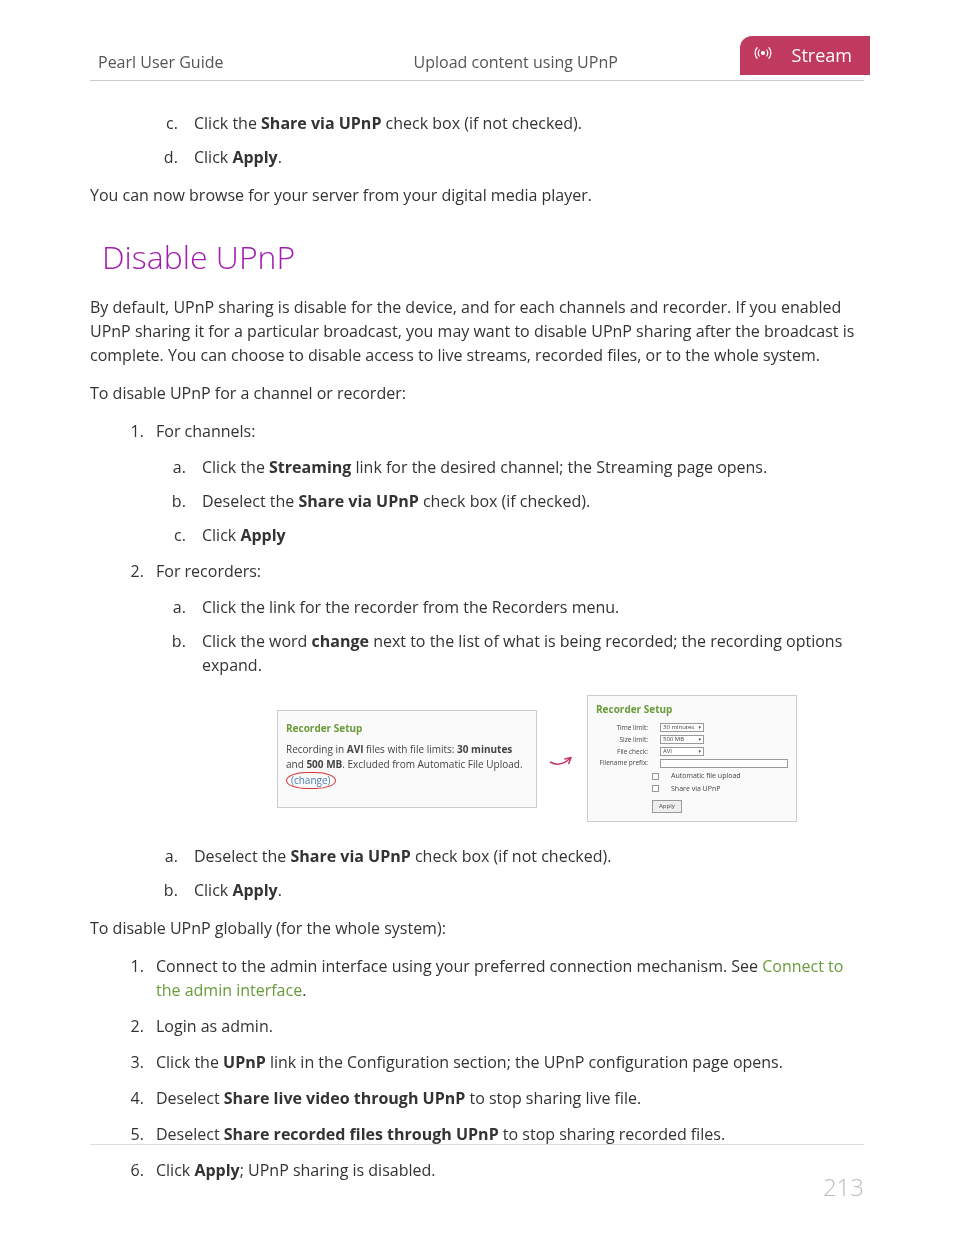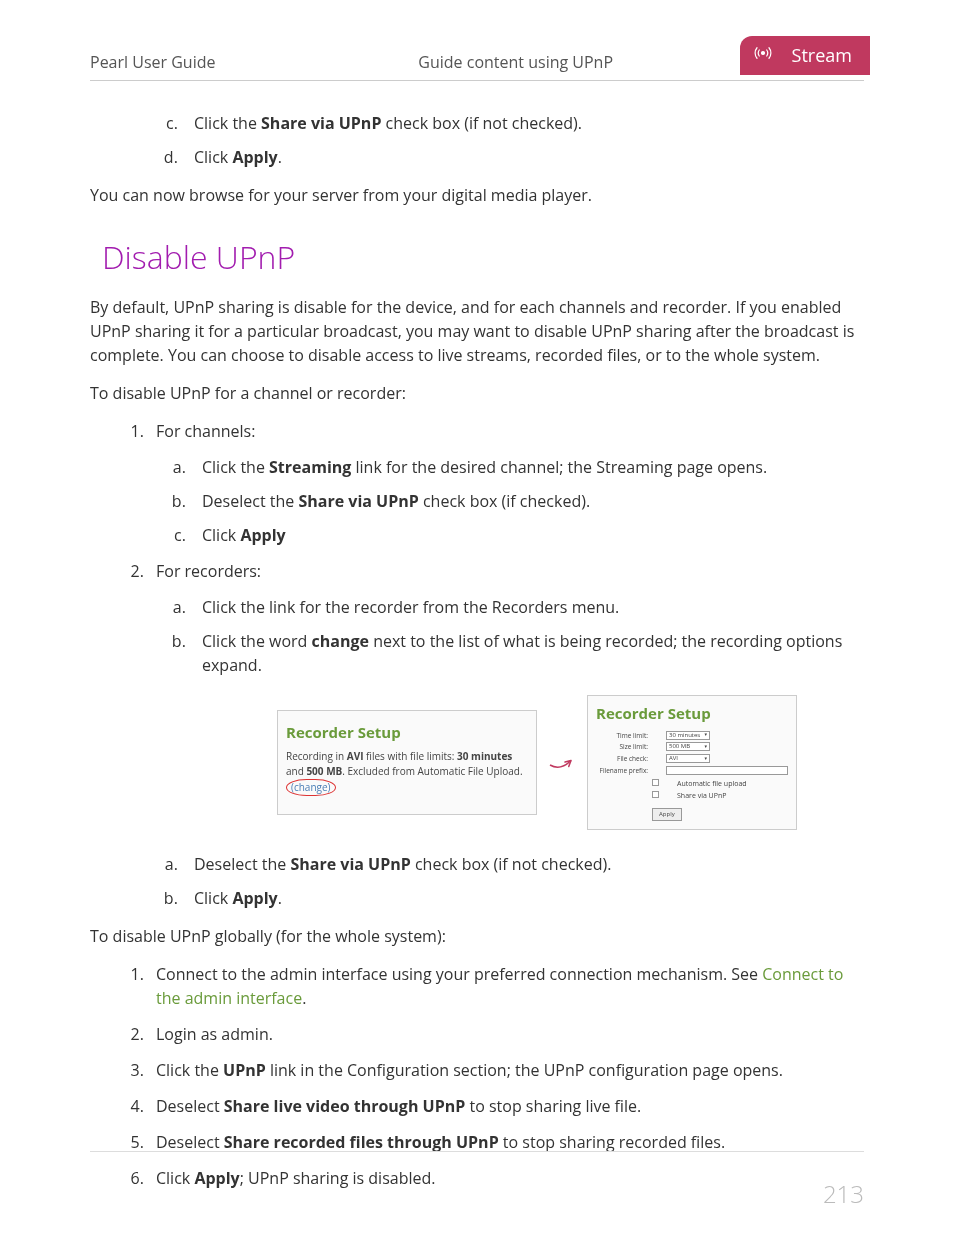--- a/index.html
+++ b/index.html
@@ -17,21 +17,21 @@
   }
   .header {
     display: flex;
     justify-content: space-between;
     align-items: flex-end;
     border-bottom: 1px solid #ccc;
     padding-bottom: 6px;
     margin-bottom: 30px;
     position: relative;
   }
-  .header-left { font-size: 16px; color: #555; }
+  .header-left { font-size: 16px; color: #555; margin-left: 8px; }
   .header-center { font-size: 16px; color: #555; position: absolute; left: 55%; transform: translateX(-50%); }
   .stream-tab {
     position: absolute;
     right: -6px;
     top: -14px;
     background: #c0395f;
     color: #fff;
     padding: 6px 18px 6px 14px;
     border-top-left-radius: 12px;
     border-top-right-radius: 0;
@@ -63,22 +63,22 @@
     margin: 18px 0 22px 120px;
   }
   .panel {
     border: 1px solid #ccc;
     background: #fafafa;
     font-size: 7px;
     color: #444;
   }
   .panel.left { width: 260px; padding: 10px 8px 18px 8px; }
   .panel.right { width: 210px; padding: 6px 8px 8px 8px; }
-  .panel-title { color: #6a9b3b; font-weight: 700; font-size: 15px; margin-bottom: 6px; }
-  .tiny-row { display: flex; margin-bottom: 2px; gap: 18px; }
+  .panel-title { color: #6a9b3b; font-weight: 700; font-size: 10px; margin-bottom: 6px; }
+  .tiny-row { display: flex; align-items: center; margin-bottom: 2px; gap: 12px; }
   .tiny-label { width: 52px; text-align: right; font-size: 6.5px; }
   .tiny-select { border: 1px solid #999; font-size: 6px; padding: 0 2px; background: #fff; width: 44px; height: 9px; display: flex; align-items: center; justify-content: space-between; }
   .tiny-select::after { content: "▾"; font-size: 5px; }
   .tiny-input { border: 1px solid #999; background: #fff; height: 9px; flex: 1; }
   .tiny-check { width: 7px; height: 7px; border: 1px solid #999; background: #fff; display: inline-block; }
   .tiny-btn { border: 1px solid #999; background: #eee; font-size: 6px; padding: 1px 6px; margin-top: 4px; margin-left: 56px; display: inline-block; }
   .arrow-svg { width: 30px; height: 30px; }
   .change-link { color: #4a7db5; }
   .red-circle { border: 1px solid #d33; border-radius: 50%/60%; padding: 0 4px; display: inline-block; }
   .page-num {
@@ -95,21 +95,21 @@
     left: 90px;
     right: 90px;
     border-top: 1px solid #ddd;
   }
 </style>
 </head>
 <body>
 
 <div class="header">
   <span class="header-left">Pearl User Guide</span>
-  <span class="header-center">Guide content using UPnP</span>
+  <span class="header-center">Upload content using UPnP</span>
   <div class="stream-tab">
     <span>
       <svg viewBox="0 0 24 24" fill="none" stroke="#fff" stroke-width="1.6">
         <circle cx="12" cy="12" r="2" fill="#fff"></circle>
         <path d="M7 8a7 7 0 0 0 0 8M17 8a7 7 0 0 1 0 8" stroke-linecap="round"></path>
         <path d="M4 5a11 11 0 0 0 0 14M20 5a11 11 0 0 1 0 14" stroke-linecap="round"></path>
       </svg>
     </span>
     <span>Stream</span>
   </div>

